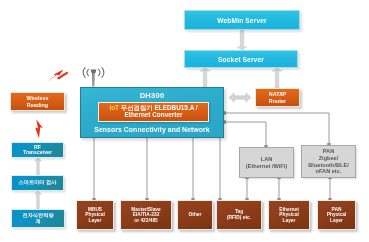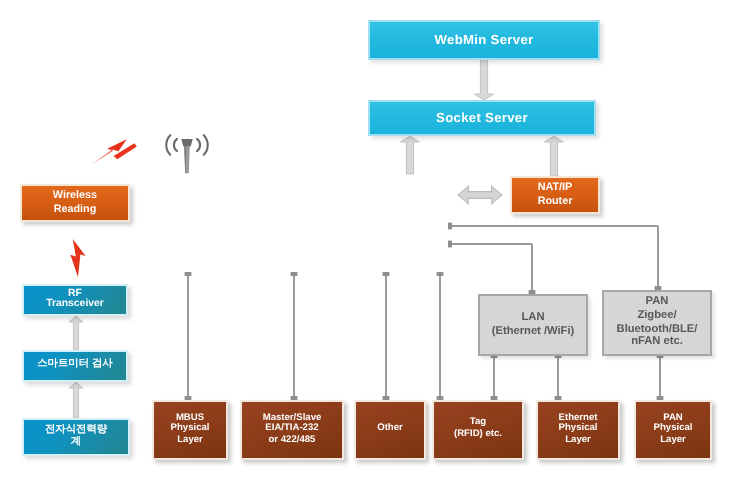--- a/index.html
+++ b/index.html
@@ -147,20 +147,30 @@
         <span class="lbl">Tag<br>(RFID) etc.</span>
       </div>
       <div class="box brown" style="left: 268px; top: 200px; width: 42px; height: 30px;">
         <span class="lbl">Ethernet<br>Physical<br>Layer</span>
       </div>
       <div class="box brown" style="left: 317px; top: 200px; width: 39px; height: 30px;">
         <span class="lbl">PAN<br>Physical<br>Layer</span>
       </div>
     </div>
 
+  <div id="panel" class="panel" style="left: 80px; top: 87px; width: 144px; height: 51px;">
+    <div class="p-title">DH300</div>
+    <div class="p-inner" style="left: 17px; top: 14px; width: 111px; height: 20px;">
+      <span class="lbl">
+        <span class="hl">IoT </span><span>무선검침기 ELEDBU15.A /</span><br>
+        <span>Ethernet Converter</span>
+      </span>
+    </div>
+    <div class="p-foot" style="top: 37.5px;">Sensors Connectivity and Network</div>
+  </div>
 
   <svg id="antenna" viewBox="0 0 23 22" width="23" height="22" style="left: 82px; top: 65px;">
     <g fill="none" stroke="#6a6a6a" stroke-width="1.05" stroke-linecap="round">
       <path d="M3.1 2.6 A 7.1 7.1 0 0 0 3.1 12.4"></path>
       <path d="M19.9 2.6 A 7.1 7.1 0 0 1 19.9 12.4"></path>
       <path d="M6.5 4.4 A 3.9 3.9 0 0 0 6.5 10.6"></path>
       <path d="M16.5 4.4 A 3.9 3.9 0 0 1 16.5 10.6"></path>
     </g>
     <path d="M8.6 4.5 L14.4 4.5 L13.3 8.3 L9.7 8.3 Z" fill="#6b6b6b"></path>
     <path d="M10.1 8.0 L12.9 8.0 L12.4 21.6 L10.6 21.6 Z" fill="#9a9a9a"></path>

